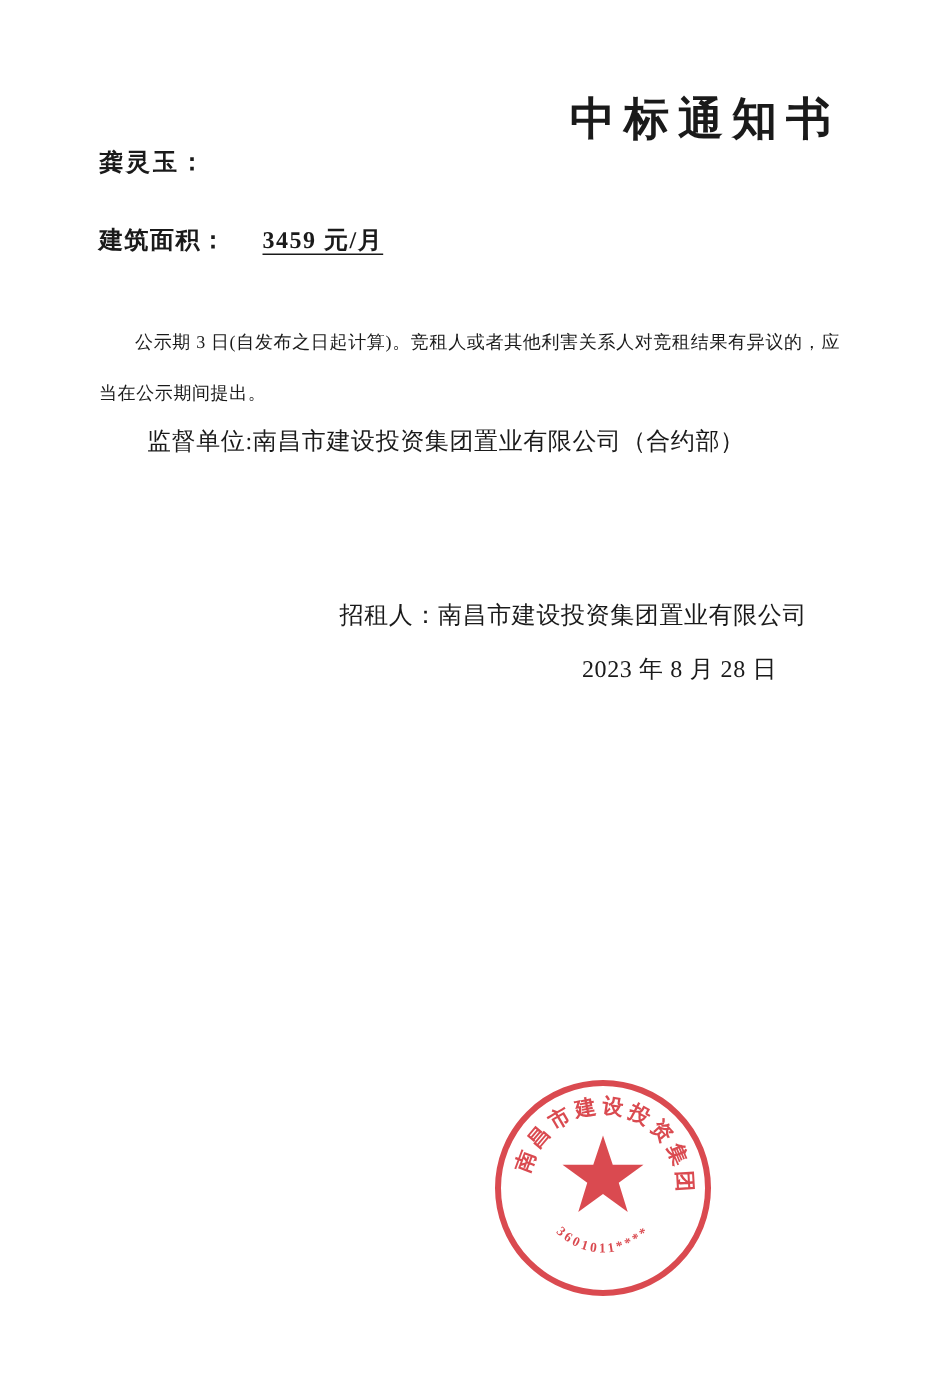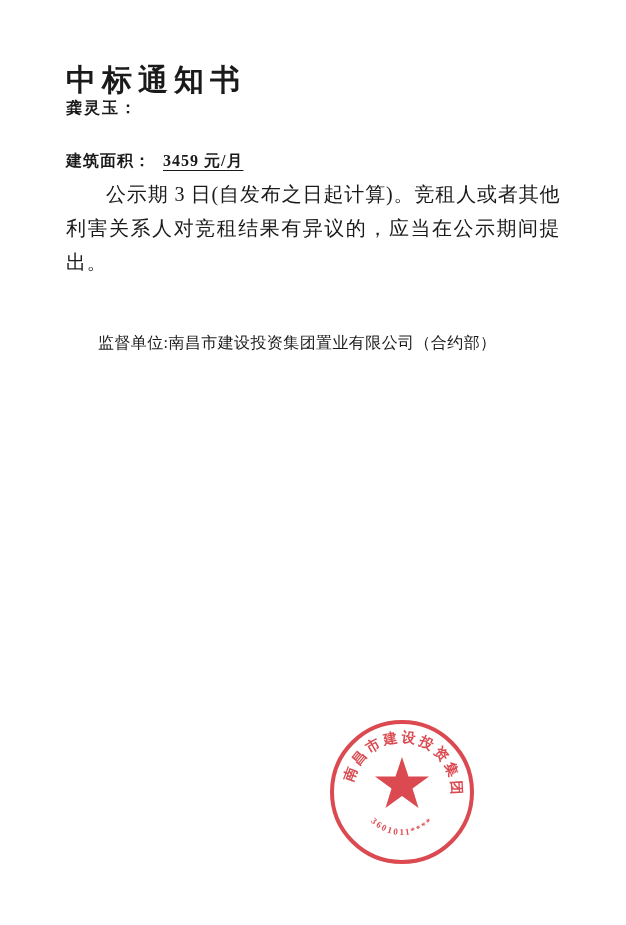--- a/index.html
+++ b/index.html
@@ -16,21 +16,21 @@
     overflow: hidden;
   }
   .page {
     position: relative;
     width: 626px;
     height: 925px;
     box-sizing: border-box;
     padding: 0 66px;
   }
   .doc-title {
-    text-align: left;
+    text-align: right;
     font-size: 30px;
     font-weight: bold;
     letter-spacing: 6px;
     margin-top: 62px;
     margin-bottom: 0;
     line-height: 1.2;
     font-family: "Liberation Serif", "DejaVu Serif", serif;
   }
   .recipient {
     font-size: 16px;
@@ -59,34 +59,34 @@
     font-size: 16px;
     font-weight: bold;
     letter-spacing: 1px;
     line-height: 32px;
   }
   .result-value {
     font-weight: bold;
     text-decoration: underline;
     text-underline-offset: 4px;
     padding: 0 6px;
-    margin-left: 6px;
+    margin-left: 18px;
   }
   .notice-para {
-    font-size: 20px;
+    margin-top: 34px;
+    font-size: 12px;
     line-height: 34px;
     text-align: justify;
     text-indent: 2em;
     letter-spacing: 0.4px;
   }
   .info-line {
     font-size: 16px;
     line-height: 32px;
     letter-spacing: 0.4px;
-    margin-top: 48px;
   }
   .info-line.indent {
     text-indent: 2em;
   }
   .signature-block {
     margin-top: 82px;
     text-align: right;
     padding-right: 22px;
     position: relative;
     z-index: 2;
@@ -152,14 +152,18 @@
       </g>
       <text class="seal-text" font-size="14" letter-spacing="3">
         <textPath href="#sealArc" startOffset="6%">南昌市建设投资集团置业有限公司</textPath>
       </text>
       <text class="seal-text" font-size="9" letter-spacing="2">
         <textPath href="#sealArcBottom" startOffset="24%">3601011****</textPath>
       </text>
     </svg>
   </div>
 
+  <div class="signature-block">
+    <div class="sign-line">招租人：南昌市建设投资集团置业有限公司</div>
+    <div class="sign-date">2023 年 8 月 28 日</div>
+  </div>
 
 </div>
 
 </body></html>

